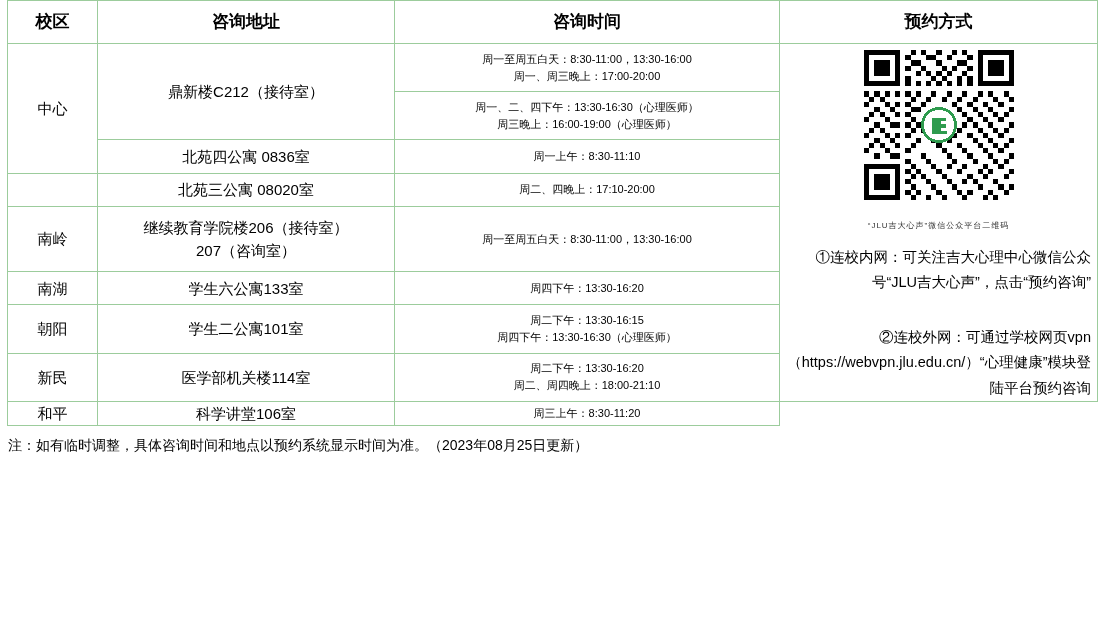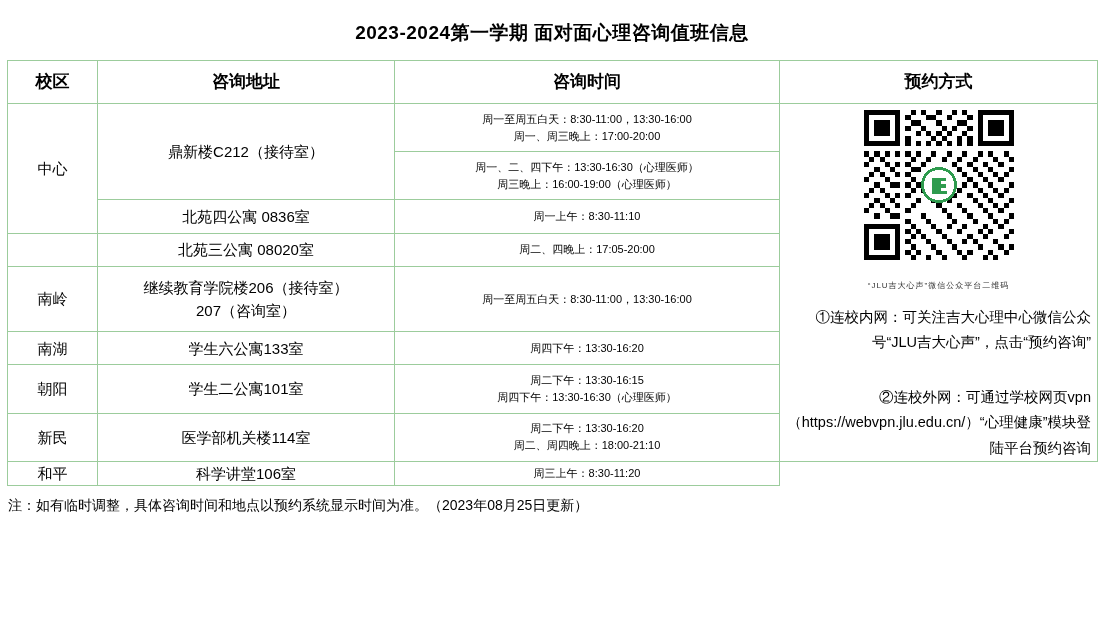--- a/index.html
+++ b/index.html
@@ -96,21 +96,20 @@
     font-size: 14px;
     margin: 9px 0 8px 8px;
     line-height: 1.5;
   }
 </style>
 </head>
 <body>
 
 <div class="page">
 
-  <div class="title">2023-2024第一学期 面对面心理咨询值班信息</div>
 
   <table class="sched">
     <colgroup>
       <col style="width:90px">
       <col style="width:297px">
       <col style="width:385px">
       <col style="width:318px">
     </colgroup>
     <thead>
       <tr>
@@ -366,21 +365,21 @@
       </tr>
 
       <tr>
         <td class="cell addr">北苑四公寓 0836室</td>
         <td class="cell time">周一上午：8:30-11:10</td>
       </tr>
 
       <tr>
         <td class="cell campus"></td>
         <td class="cell addr">北苑三公寓 08020室</td>
-        <td class="cell time">周二、四晚上：17:05-20:00</td>
+        <td class="cell time">周二、四晚上：17:10-20:00</td>
       </tr>
 
       <tr>
         <td class="cell campus">南岭</td>
         <td class="cell addr" style="white-space:pre-line">继续教育学院楼206（接待室）
 207（咨询室）</td>
         <td class="cell time">周一至周五白天：8:30-11:00，13:30-16:00</td>
       </tr>
 
       <tr>

